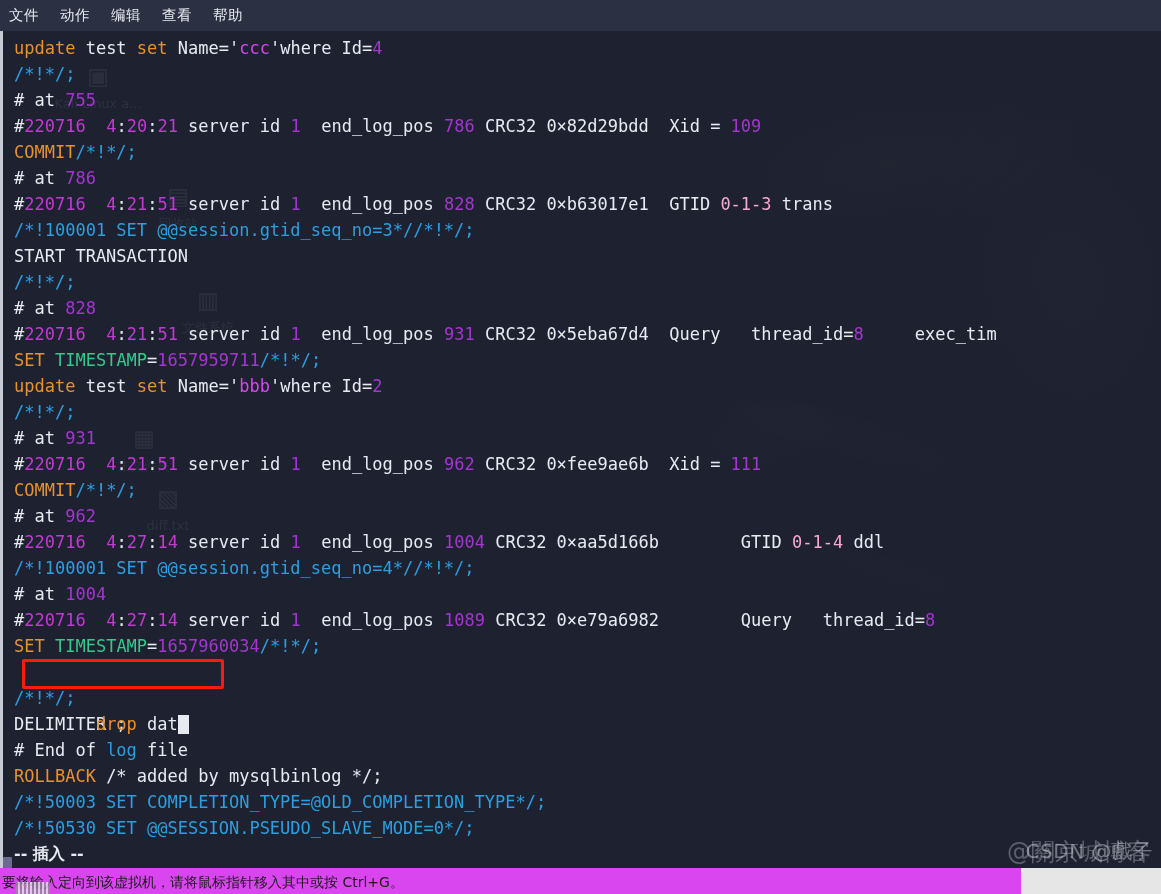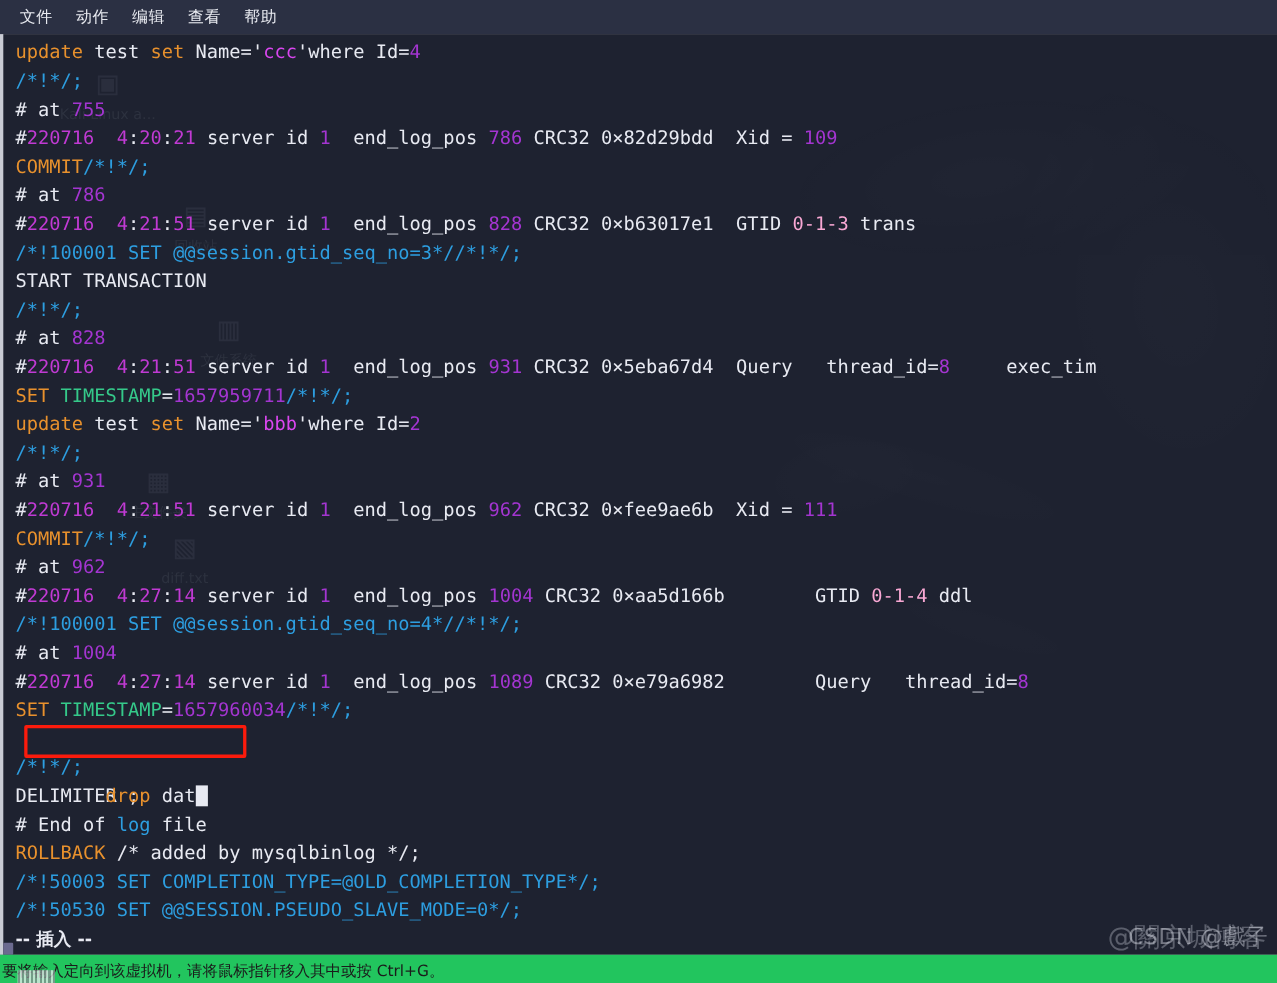--- a/index.html
+++ b/index.html
@@ -19,21 +19,21 @@
   }
 
   
   .menubar {
     position: absolute;
     left: 0; top: 0;
     width: 1161px; height: 31px;
     background: #2b3043;
     display: flex;
     align-items: center;
-    padding-left: 18px;
+    padding-left: 9px;
     box-sizing: border-box;
   }
   .menu-item {
     color: #e8eaf0;
     font-family: "DejaVu Sans", sans-serif;
     font-size: 14.5px;
     margin-right: 21px;
     letter-spacing: 0.5px;
     cursor: default;
     white-space: nowrap;
@@ -163,22 +163,22 @@
     font-family: "DejaVu Sans", sans-serif;
     font-size: 24px;
     white-space: nowrap;
     pointer-events: none;
   }
 
   
   .vm-bottom {
     position: absolute;
     left: 0; top: 868px;
-    width: 1161px; height: 26px;
-    background: #22c55e;
+    width: 1021px; height: 26px;
+    background: #d946ef;
     overflow: hidden;
   }
   .vm-hint {
     position: absolute;
     left: 2px; top: 6px;
     font-family: "DejaVu Sans", sans-serif;
     font-size: 14px;
     color: #1b1b1b;
     white-space: nowrap;
   }

